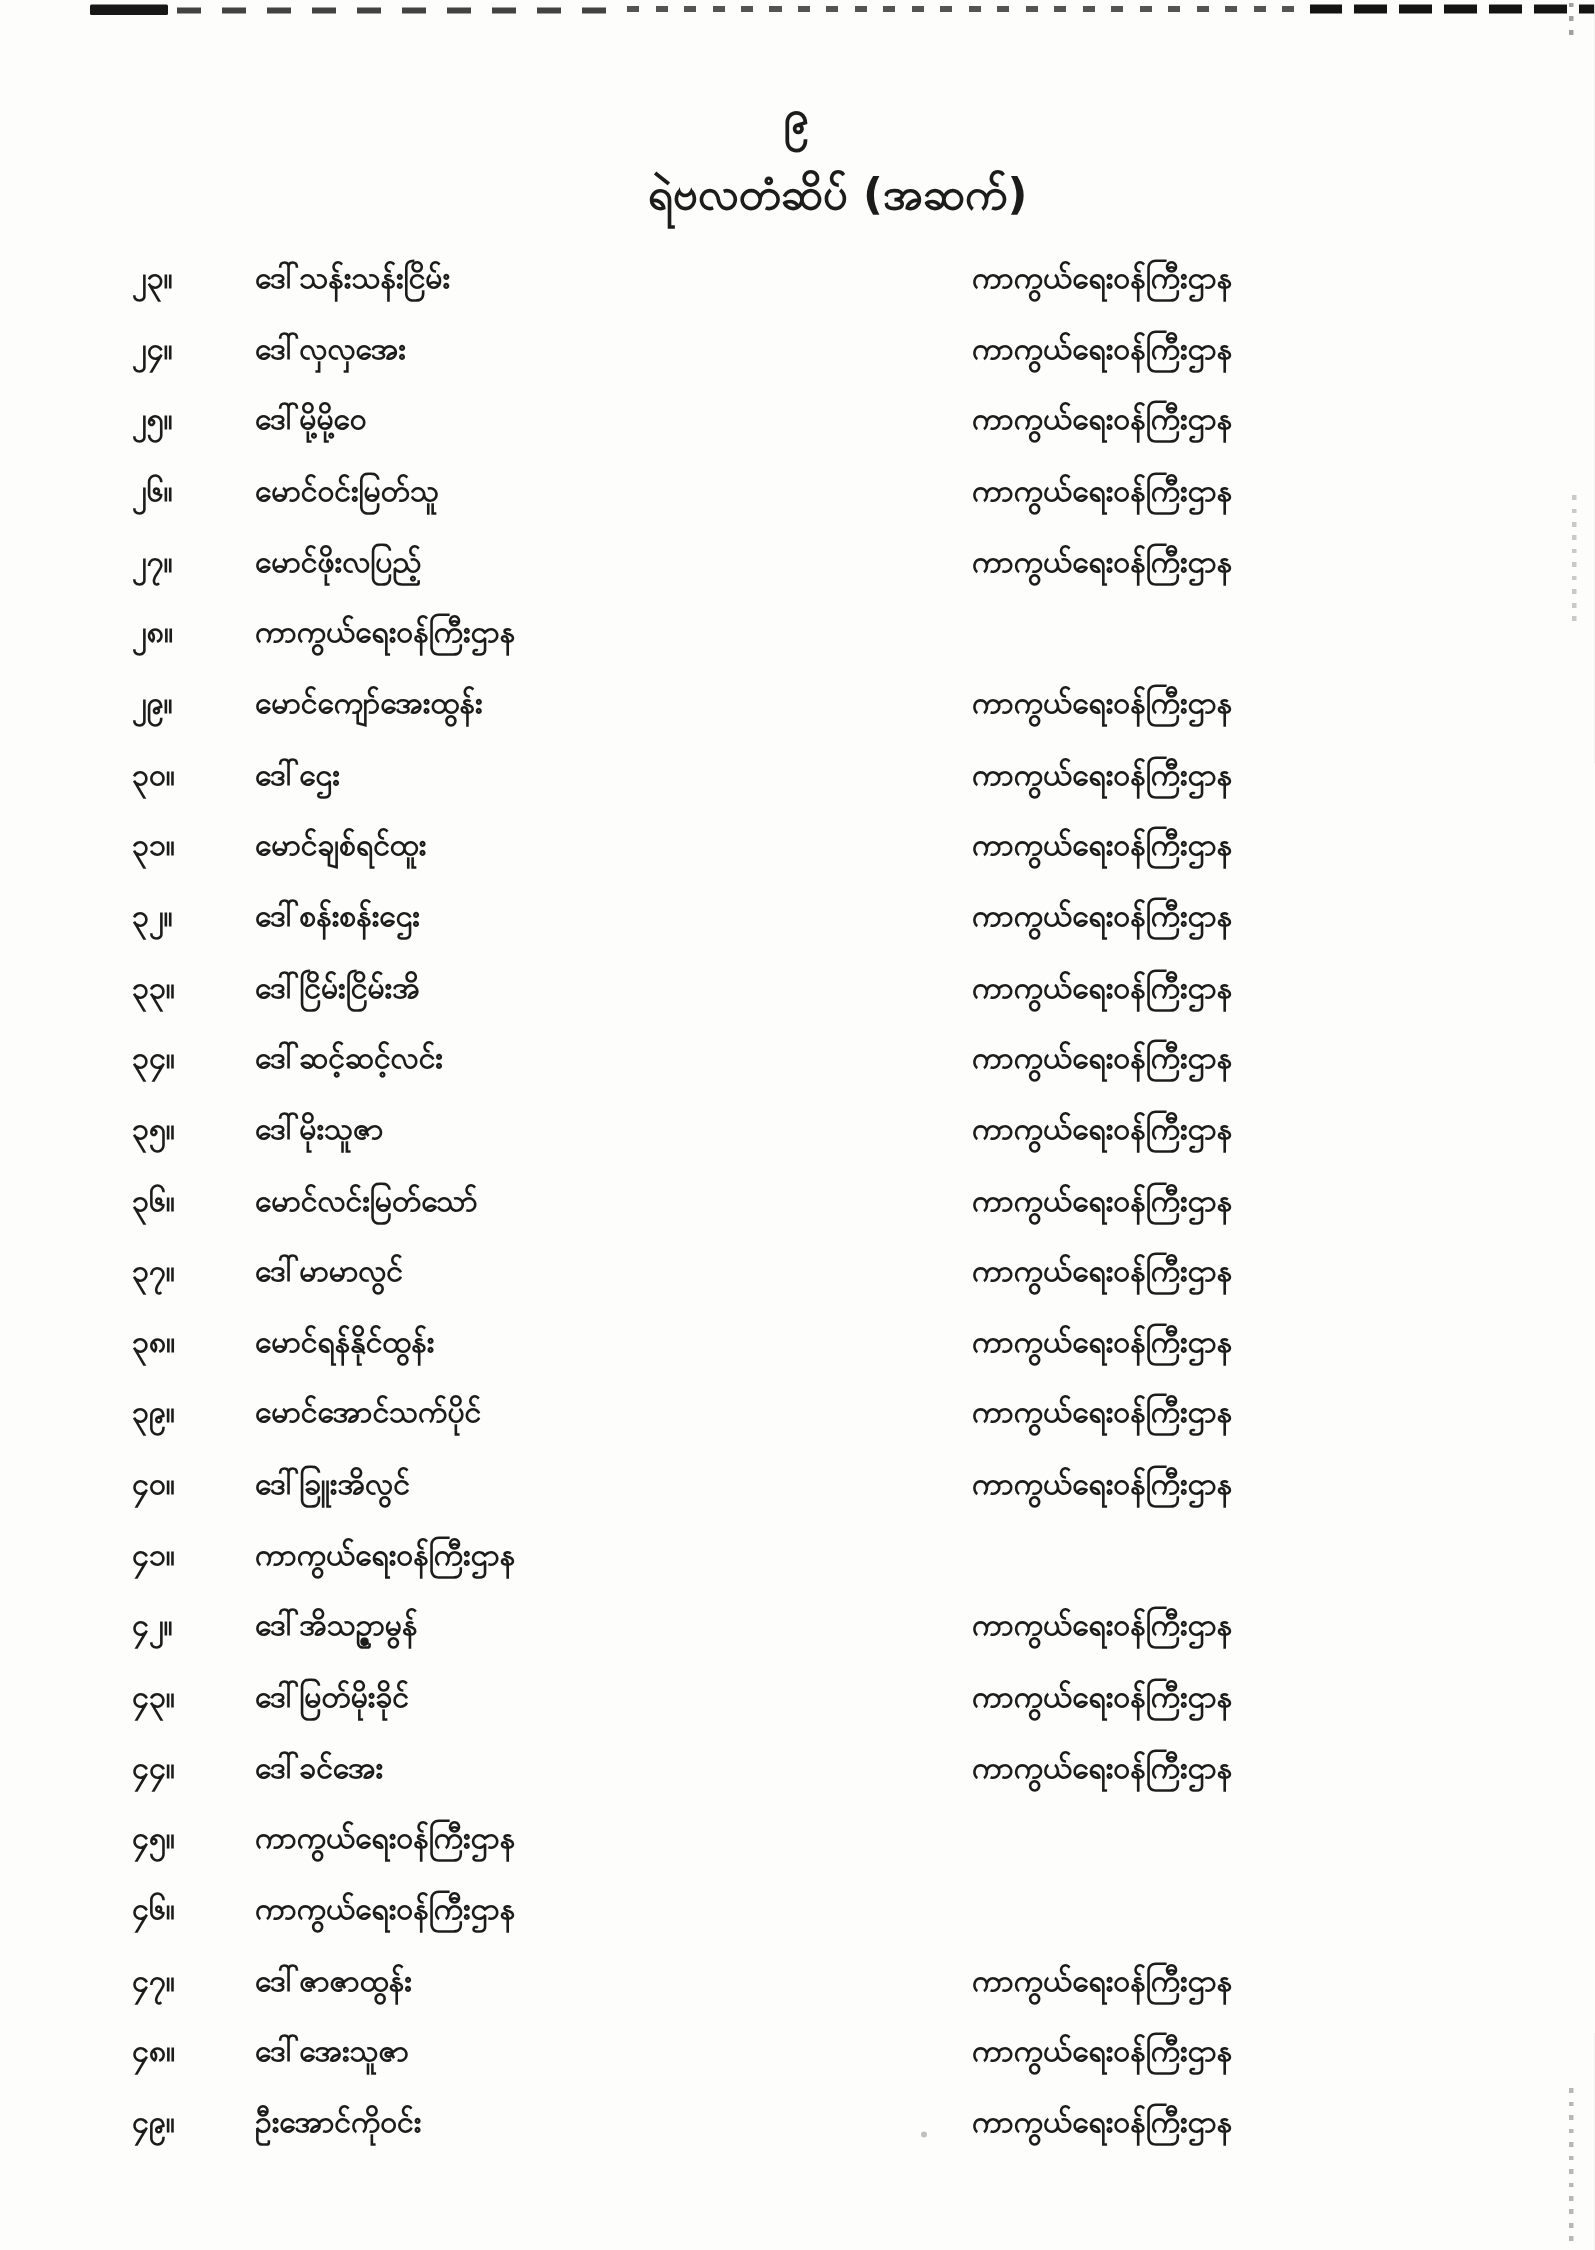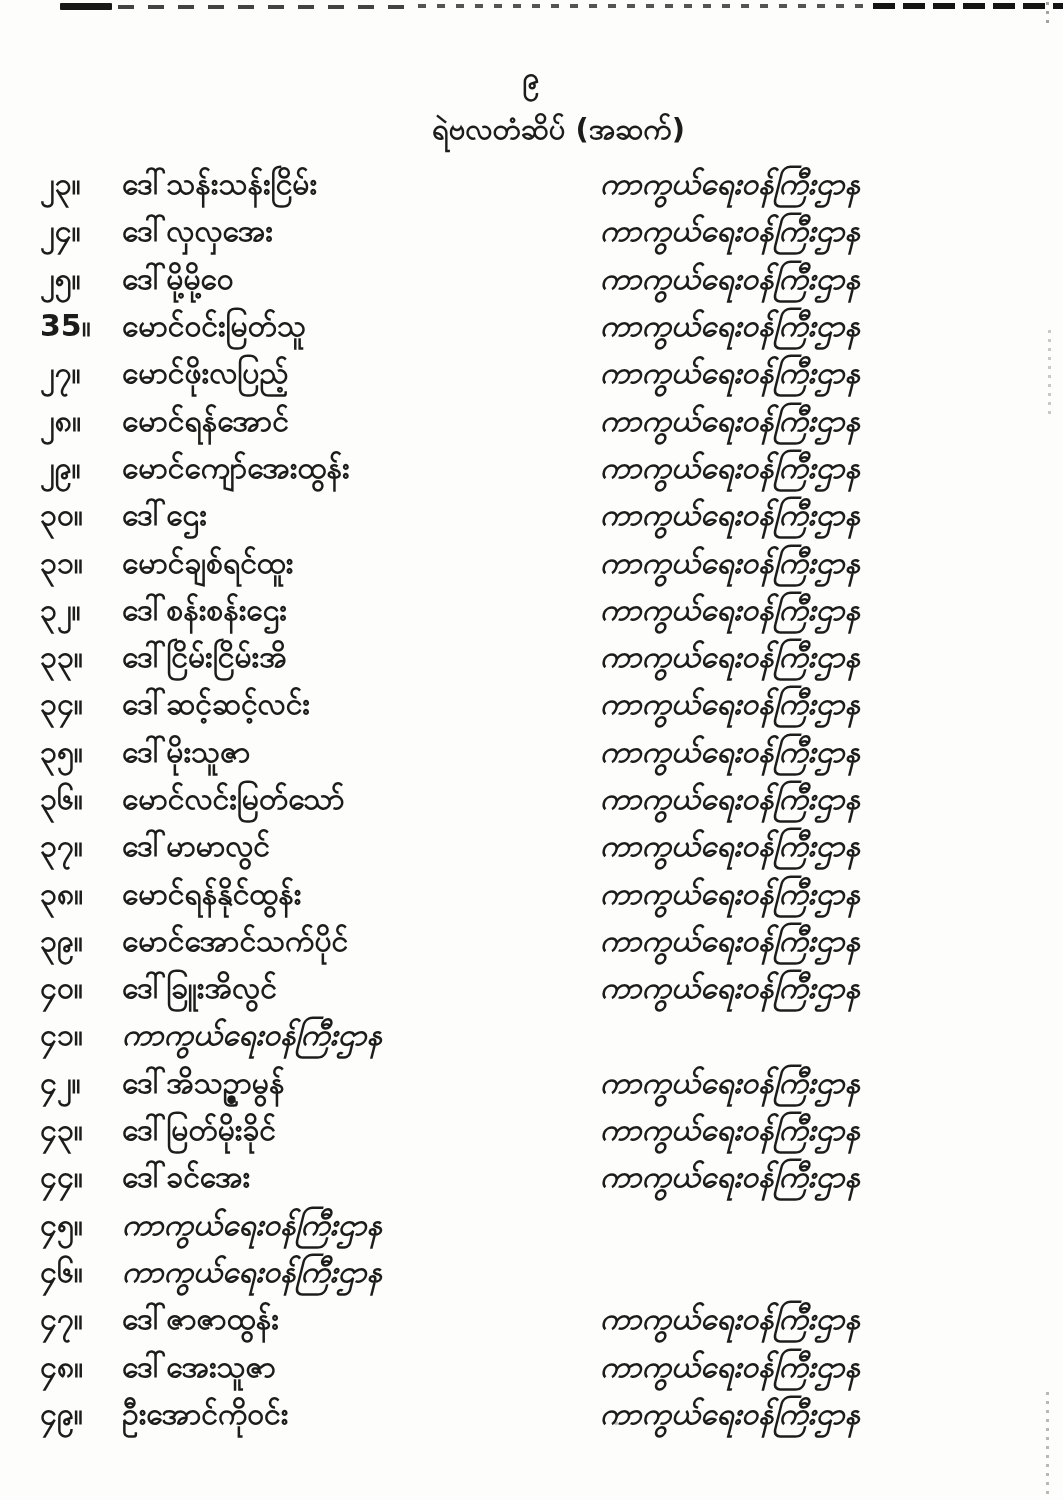--- a/index.html
+++ b/index.html
@@ -99,29 +99,29 @@
   }
   .name-list {
     position: absolute;
     top: 163px;
     left: 0;
     width: 100%;
   }
   .row {
     display: grid;
     grid-template-columns: 82px 478px 1fr;
-    padding-left: 40px;
+    padding-left: 88px;
     height: 47.3px;
     align-items: center;
-    font-size: 30px;
+    font-size: 20px;
     font-weight: 600;
   }
   .row .num      { white-space: nowrap; }
   .row .name     { white-space: nowrap; }
-  .row .ministry { white-space: nowrap; padding-right: 110px; font-style: italic; }
+  .row .ministry { white-space: nowrap; padding-right: 110px; }
 </style>
 </head>
 <body>
 
 <div class="page">
 
   <div class="scan-band">
     <div class="blob"></div>
     <div class="dashes-1"></div>
     <div class="dashes-2"></div>
@@ -149,34 +149,33 @@
       <span class="ministry">ကာကွယ်ရေးဝန်ကြီးဌာန</span>
     </div>
 
     <div class="row">
       <span class="num">၂၅။</span>
       <span class="name">ဒေါ်မို့မို့ဝေ</span>
       <span class="ministry">ကာကွယ်ရေးဝန်ကြီးဌာန</span>
     </div>
 
     <div class="row">
-      <span class="num">35။</span>
+      <span class="num">၂၆။</span>
       <span class="name">မောင်ဝင်းမြတ်သူ</span>
       <span class="ministry">ကာကွယ်ရေးဝန်ကြီးဌာန</span>
     </div>
 
     <div class="row">
       <span class="num">၂၇။</span>
       <span class="name">မောင်ဖိုးလပြည့်</span>
       <span class="ministry">ကာကွယ်ရေးဝန်ကြီးဌာန</span>
     </div>
 
     <div class="row">
       <span class="num">၂၈။</span>
-      <span class="name">မောင်ရန်အောင်</span>
       <span class="ministry">ကာကွယ်ရေးဝန်ကြီးဌာန</span>
     </div>
 
     <div class="row">
       <span class="num">၂၉။</span>
       <span class="name">မောင်ကျော်အေးထွန်း</span>
       <span class="ministry">ကာကွယ်ရေးဝန်ကြီးဌာန</span>
     </div>
 
     <div class="row">

